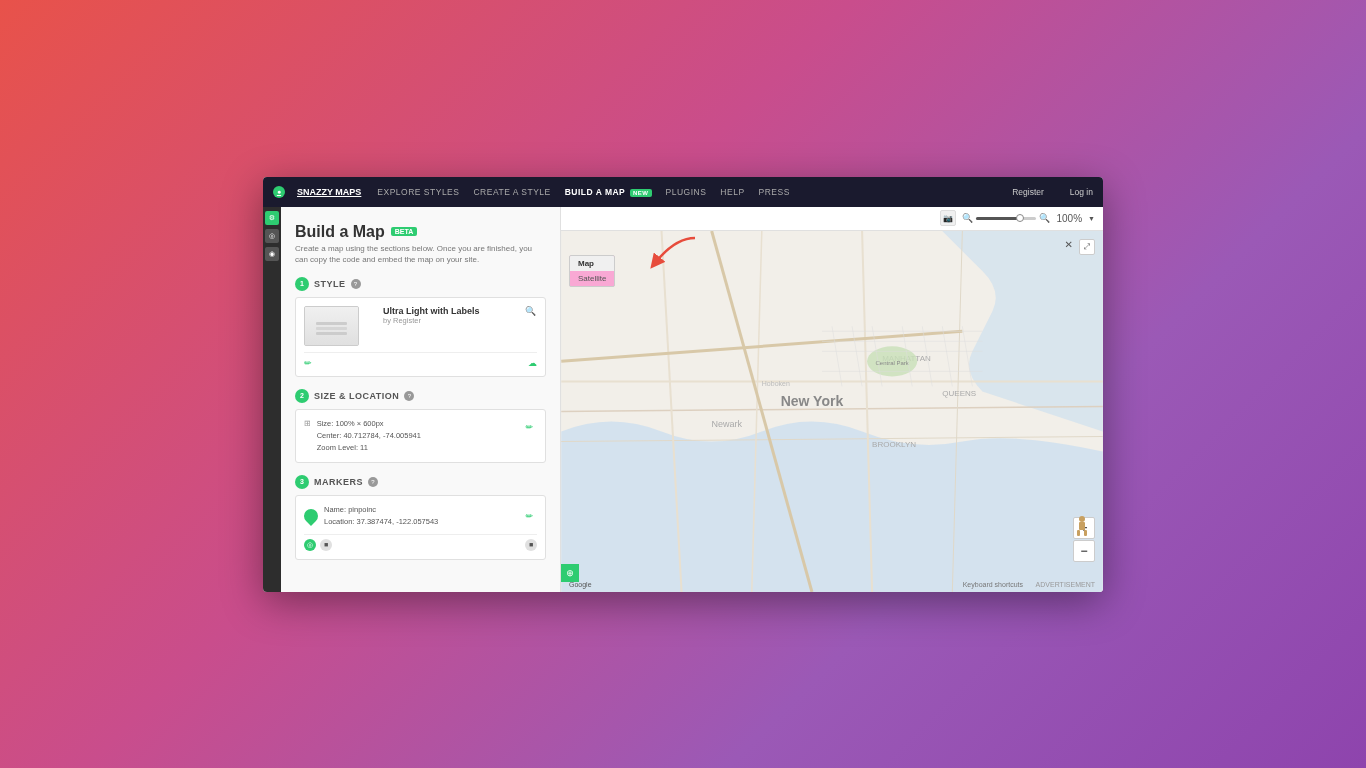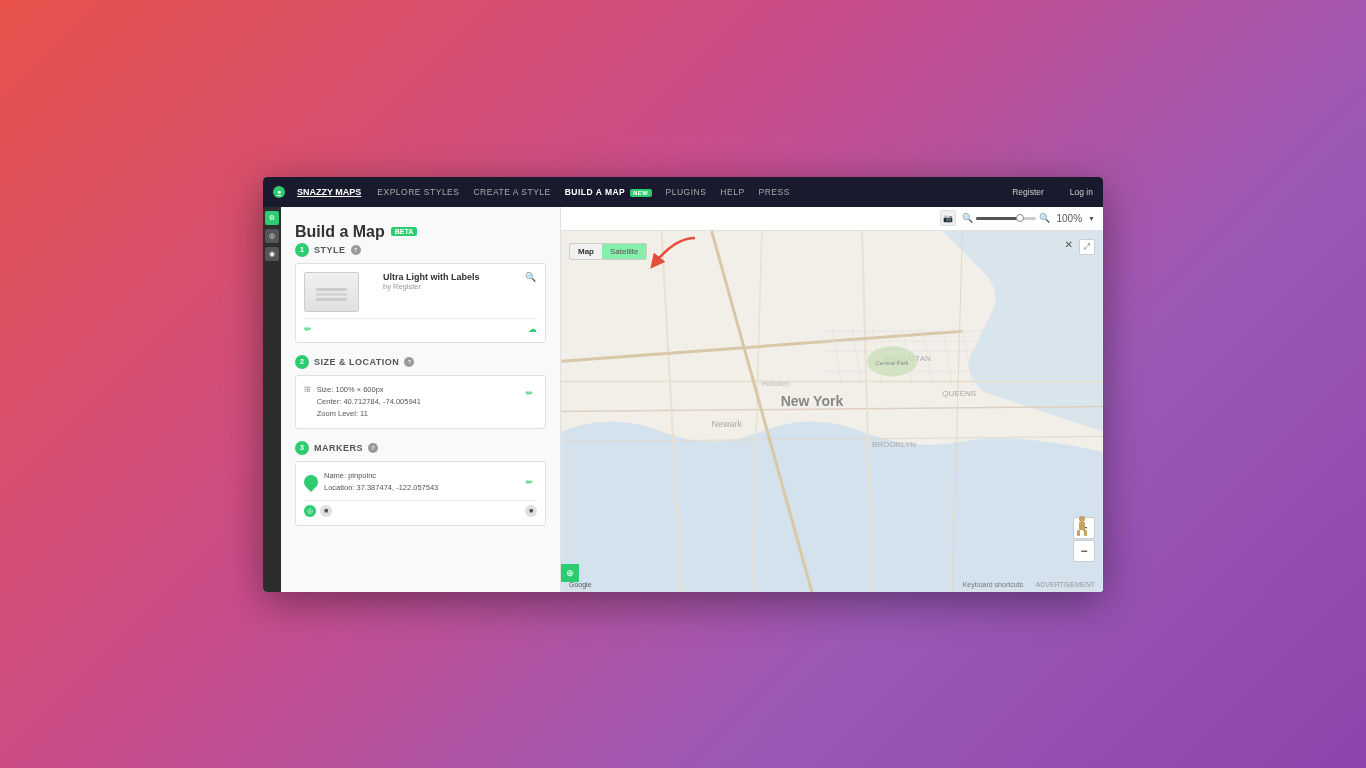--- a/index.html
+++ b/index.html
@@ -370,27 +370,28 @@
       position: relative;
       overflow: hidden;
       background: #e8e8e8;
     }
     
     .map-svg {
       width: 100%; height: 100%;
     }
     .map-overlay-tabs {
       position: absolute;
-      top: 12px; left: 8px;
-      background: #86efac;
+      top: 24px; left: 8px;
+      background: #f9a8d4;
       border: 1px solid #ccc;
       border-radius: 2px;
       display: flex;
       font-size: 8px;
       overflow: hidden;
+      flex-direction: column;
     }
     .map-tab {
       padding: 3px 8px;
       cursor: pointer;
       color: #555;
     }
     .map-tab.active {
       background: #f0f0f0;
       color: #333;
       font-weight: bold;
@@ -502,20 +503,21 @@
       <div class="sidebar-icon active">⚙</div>
       <div class="sidebar-icon">◎</div>
       <div class="sidebar-icon">◉</div>
     </div>
 
     <div class="left-panel">
       <div class="panel-title">
         <span>Build a Map</span>
         <span class="title-badge">BETA</span>
       </div>
+      <p class="panel-desc">Create a map using the sections below. Once you are finished, you can copy the code and embed the map on your site.</p>
 
       <div class="section">
         <div class="section-header">
           <div class="section-num">1</div>
           <span class="section-title">STYLE</span>
           <div class="info-icon">?</div>
         </div>
         <div class="section-card">
           <div class="style-card">
             <div class="style-preview">

